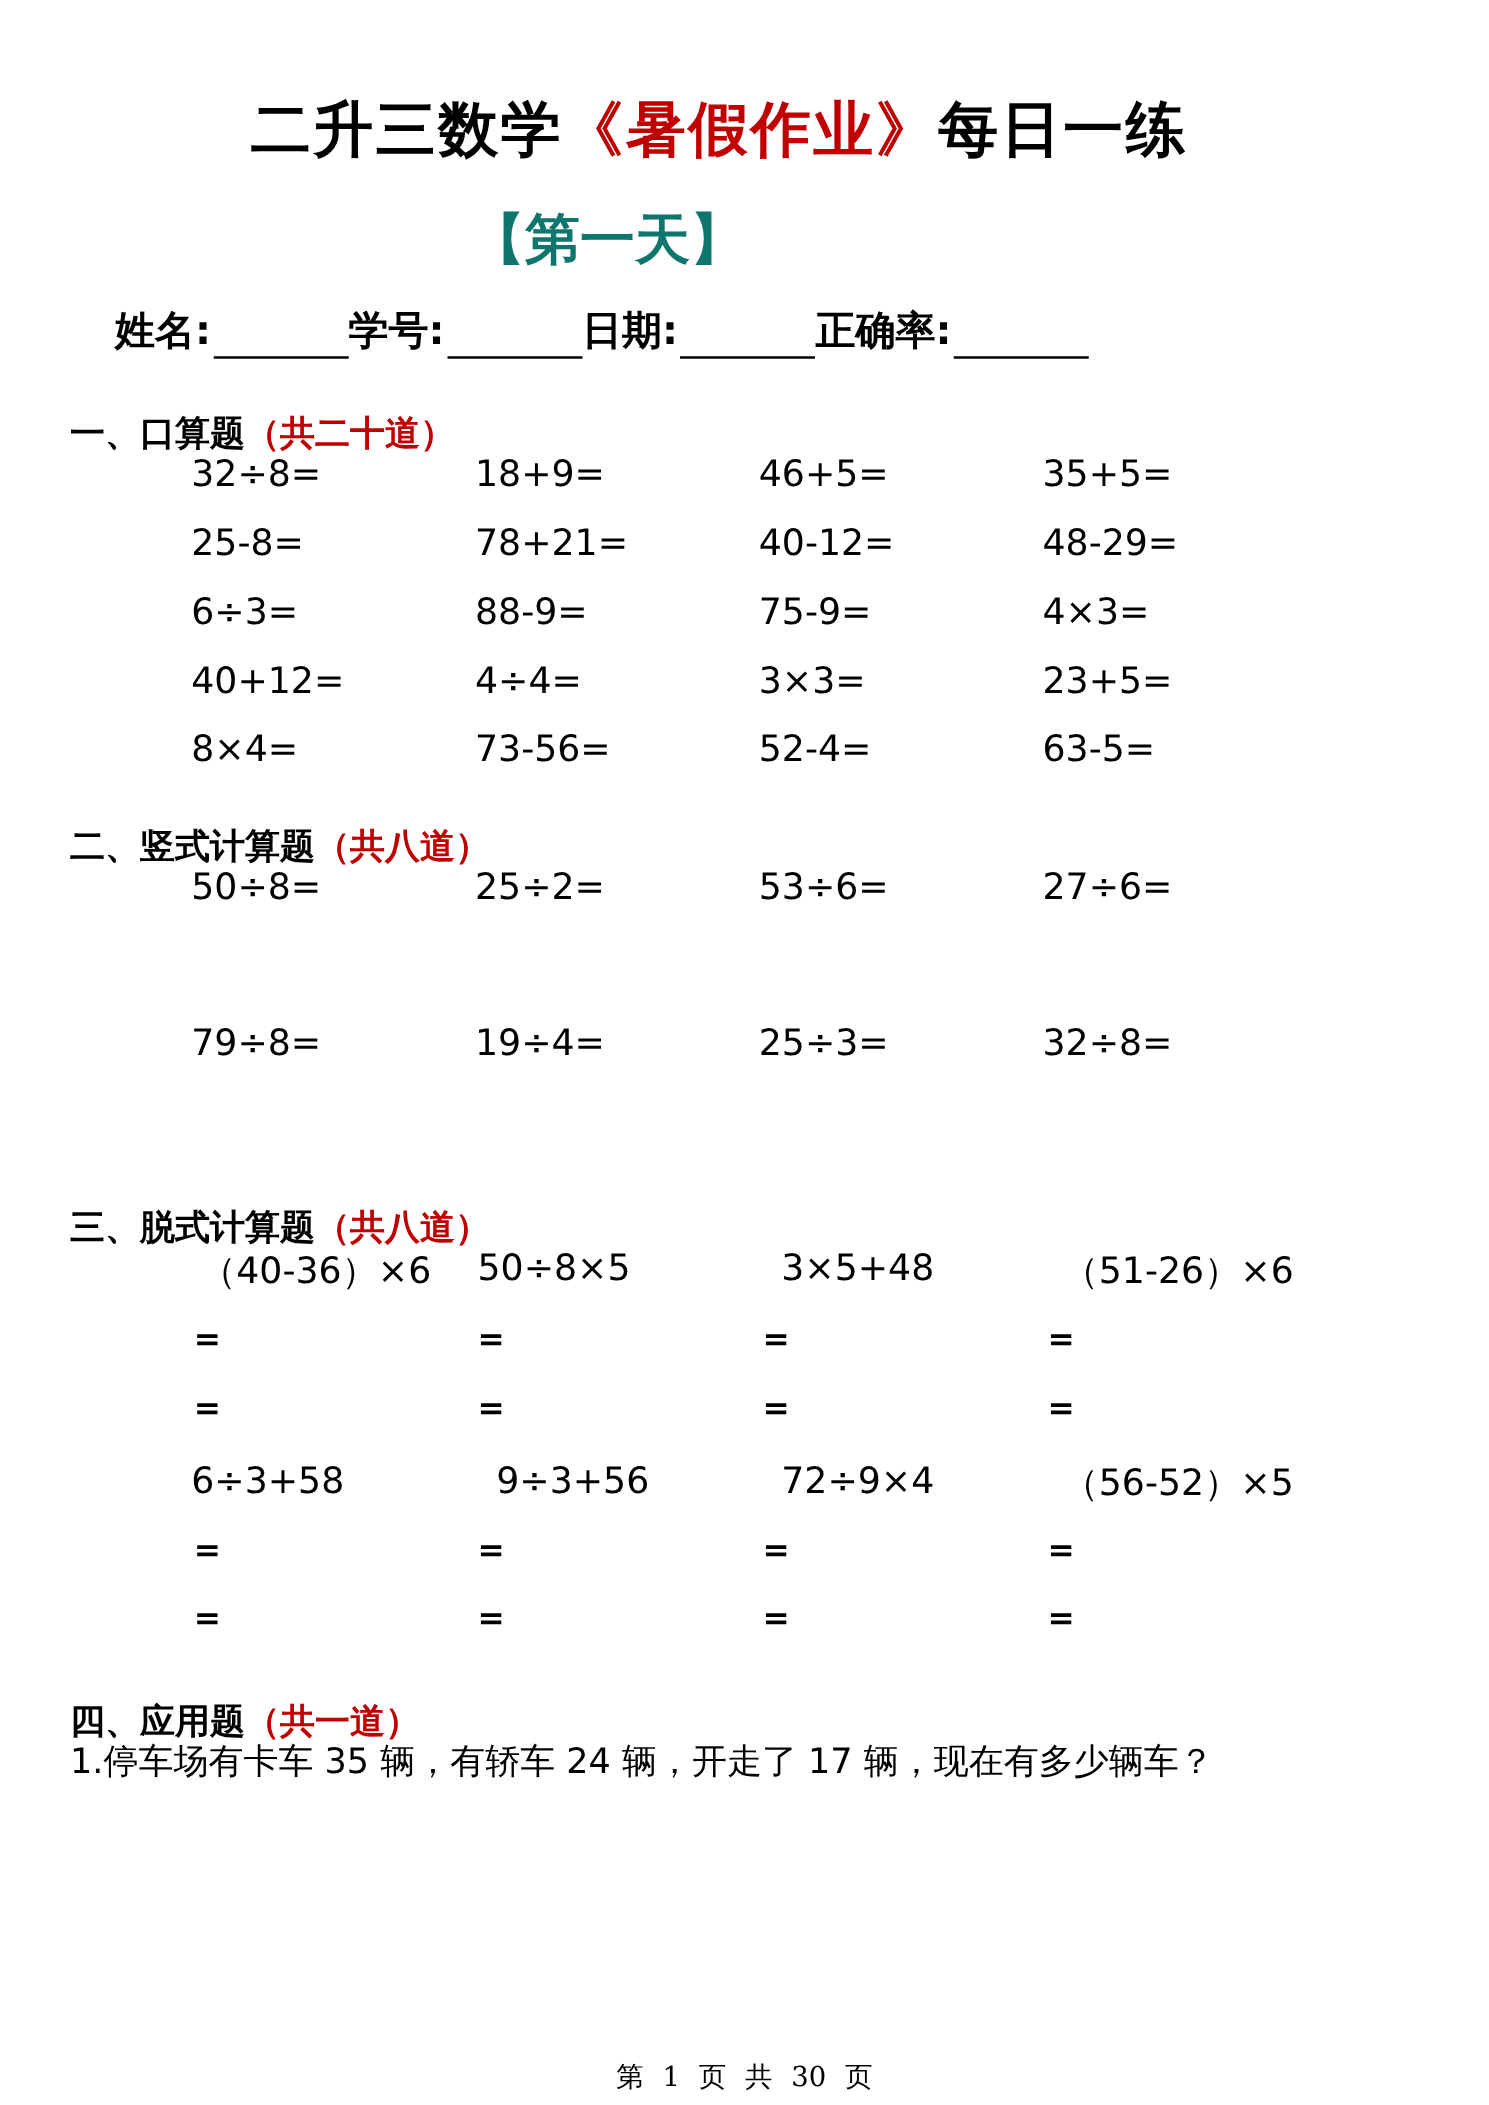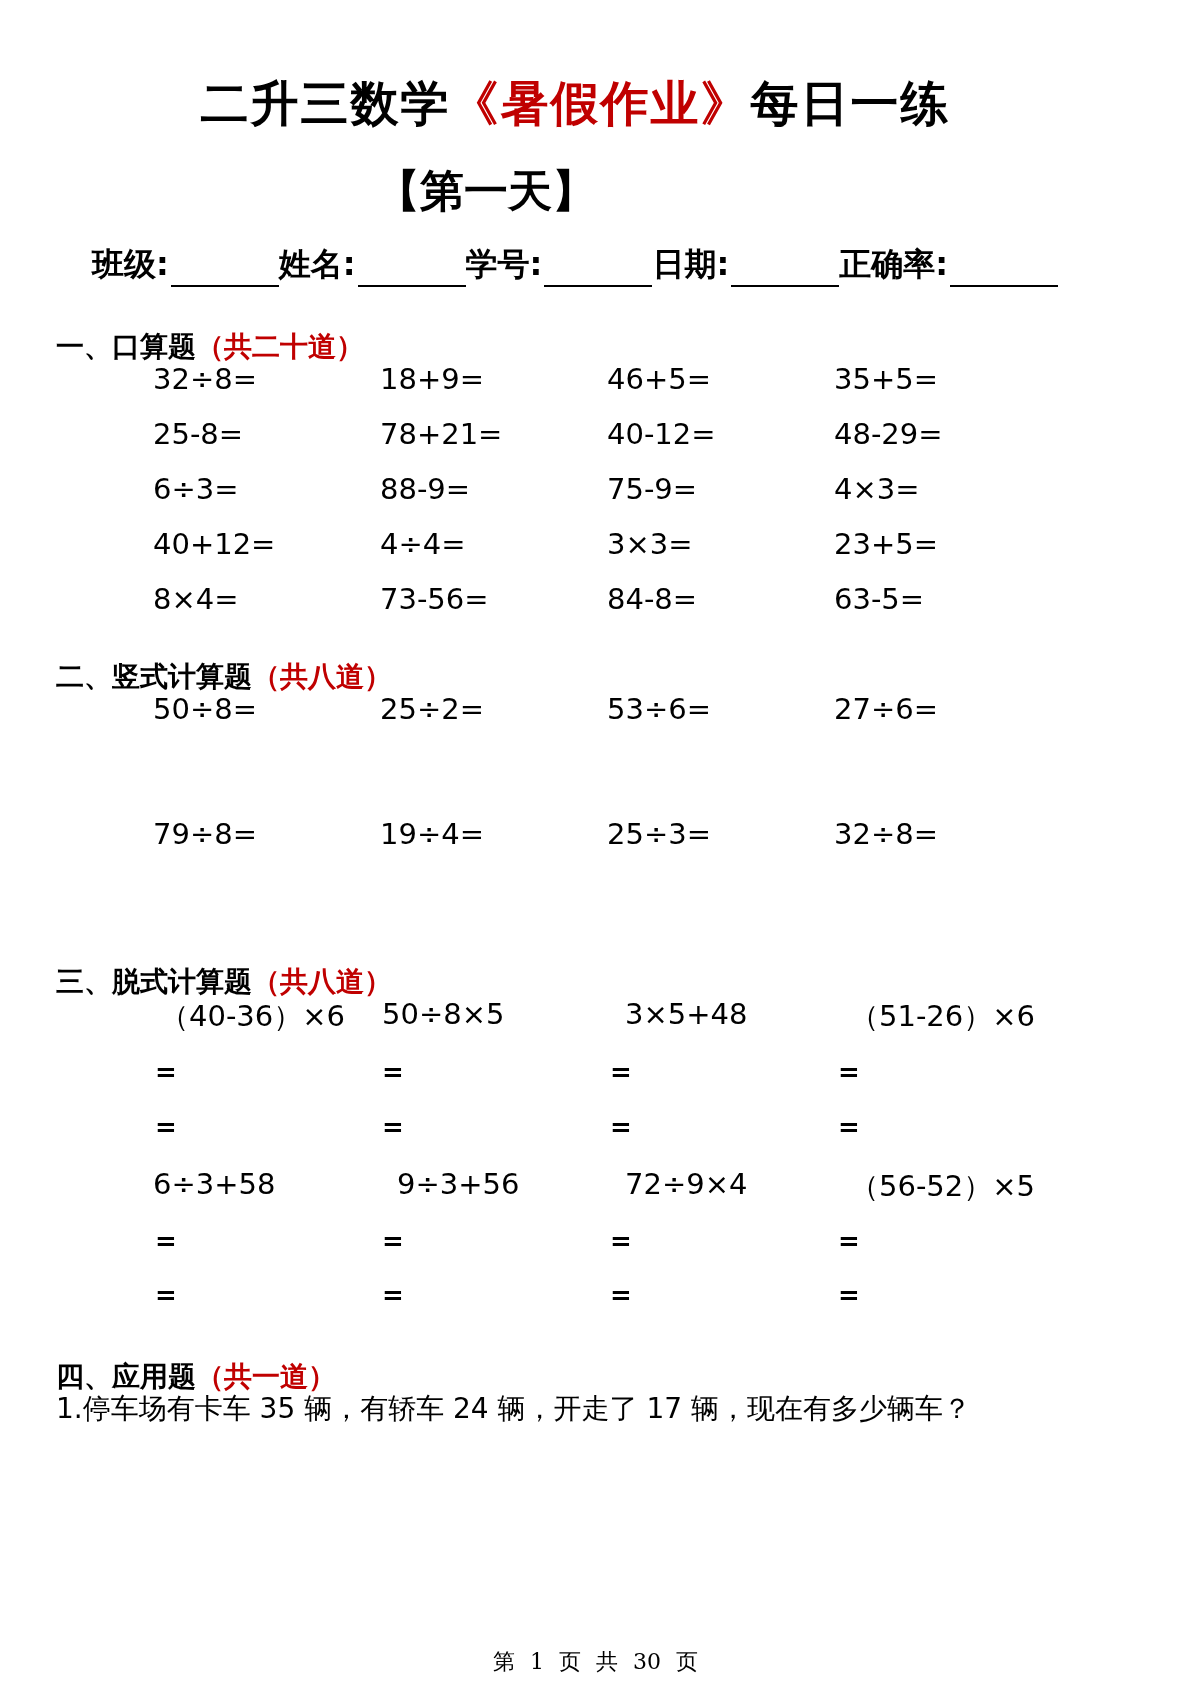--- a/index.html
+++ b/index.html
@@ -1,45 +1,41 @@
 <!DOCTYPE html>
 <html><head>
 <meta charset="utf-8">
 <style>
   html, body { margin: 0; padding: 0; background: #ffffff; }
   body { width: 1191px; height: 1684px; position: relative; overflow: hidden;
          font-family: "DejaVu Sans", sans-serif; color: #000; }
   .abs { position: absolute; white-space: nowrap; }
   .title { left: 0; width: 1151px; text-align: center; top: 72px; font-size: 48px; font-weight: bold; letter-spacing: 2px; }
   .title .red { color: #c00000; }
-  .subtitle { left: 0; width: 972px; text-align: center; top: 162px; font-size: 44px; font-weight: bold; color: #000000; }
+  .subtitle { left: 0; width: 972px; text-align: center; top: 162px; font-size: 44px; font-weight: bold; color: #0f766e; }
   .info { left: 92px; top: 243px; font-size: 32px; font-weight: bold; display: flex; }
   .info .field { display: flex; align-items: flex-end; }
   .info .blank { display: inline-block; width: 108px; border-bottom: 2px solid #000; height: 34px; margin-left: 2px; }
   .sec { left: 56px; font-size: 28px; font-weight: bold; margin-top: 22px; }
   .sec .count { color: #c00000; }
   .cell { font-family: "DejaVu Sans", sans-serif; font-size: 29px; }
   .eq { font-size: 26px; font-weight: bold; }
   .problem { left: 56px; top: 1390px; font-size: 28px; }
   .footer { left: 0; width: 1191px; text-align: center; top: 1647px; font-size: 22px; font-family: "DejaVu Serif", serif; word-spacing: 8px; }
 </style>
 </head>
 <body>
 
 <div class="abs title">
   <span>二升三数学</span><span class="red">《暑假作业》</span><span>每日一练</span>
 </div>
 
 <div class="abs subtitle">【第一天】</div>
 
 <div class="abs info">
-  <div class="field">
-      <span>班级:</span>
-      <span class="blank"></span>
-    </div>
   <div class="field">
       <span>姓名:</span>
       <span class="blank"></span>
     </div>
   <div class="field">
       <span>学号:</span>
       <span class="blank"></span>
     </div>
   <div class="field">
       <span>日期:</span>
@@ -70,21 +66,21 @@
   <div class="abs cell" style="left:607px;top:472px">75-9=</div>
   <div class="abs cell" style="left:834px;top:472px">4×3=</div>
 
   <div class="abs cell" style="left:153px;top:527px">40+12=</div>
   <div class="abs cell" style="left:380px;top:527px">4÷4=</div>
   <div class="abs cell" style="left:607px;top:527px">3×3=</div>
   <div class="abs cell" style="left:834px;top:527px">23+5=</div>
 
   <div class="abs cell" style="left:153px;top:582px">8×4=</div>
   <div class="abs cell" style="left:380px;top:582px">73-56=</div>
-  <div class="abs cell" style="left:607px;top:582px">84-8=</div>
+  <div class="abs cell" style="left:607px;top:582px">52-4=</div>
   <div class="abs cell" style="left:834px;top:582px">63-5=</div>
 </div>
 
 <div class="abs sec" style="top:636px">
   <span>二、竖式计算题</span><span class="count">（共八道）</span>
 </div>
 <div>
   <div class="abs cell" style="left:153px;top:692px">50÷8=</div>
   <div class="abs cell" style="left:380px;top:692px">25÷2=</div>
   <div class="abs cell" style="left:607px;top:692px">53÷6=</div>

